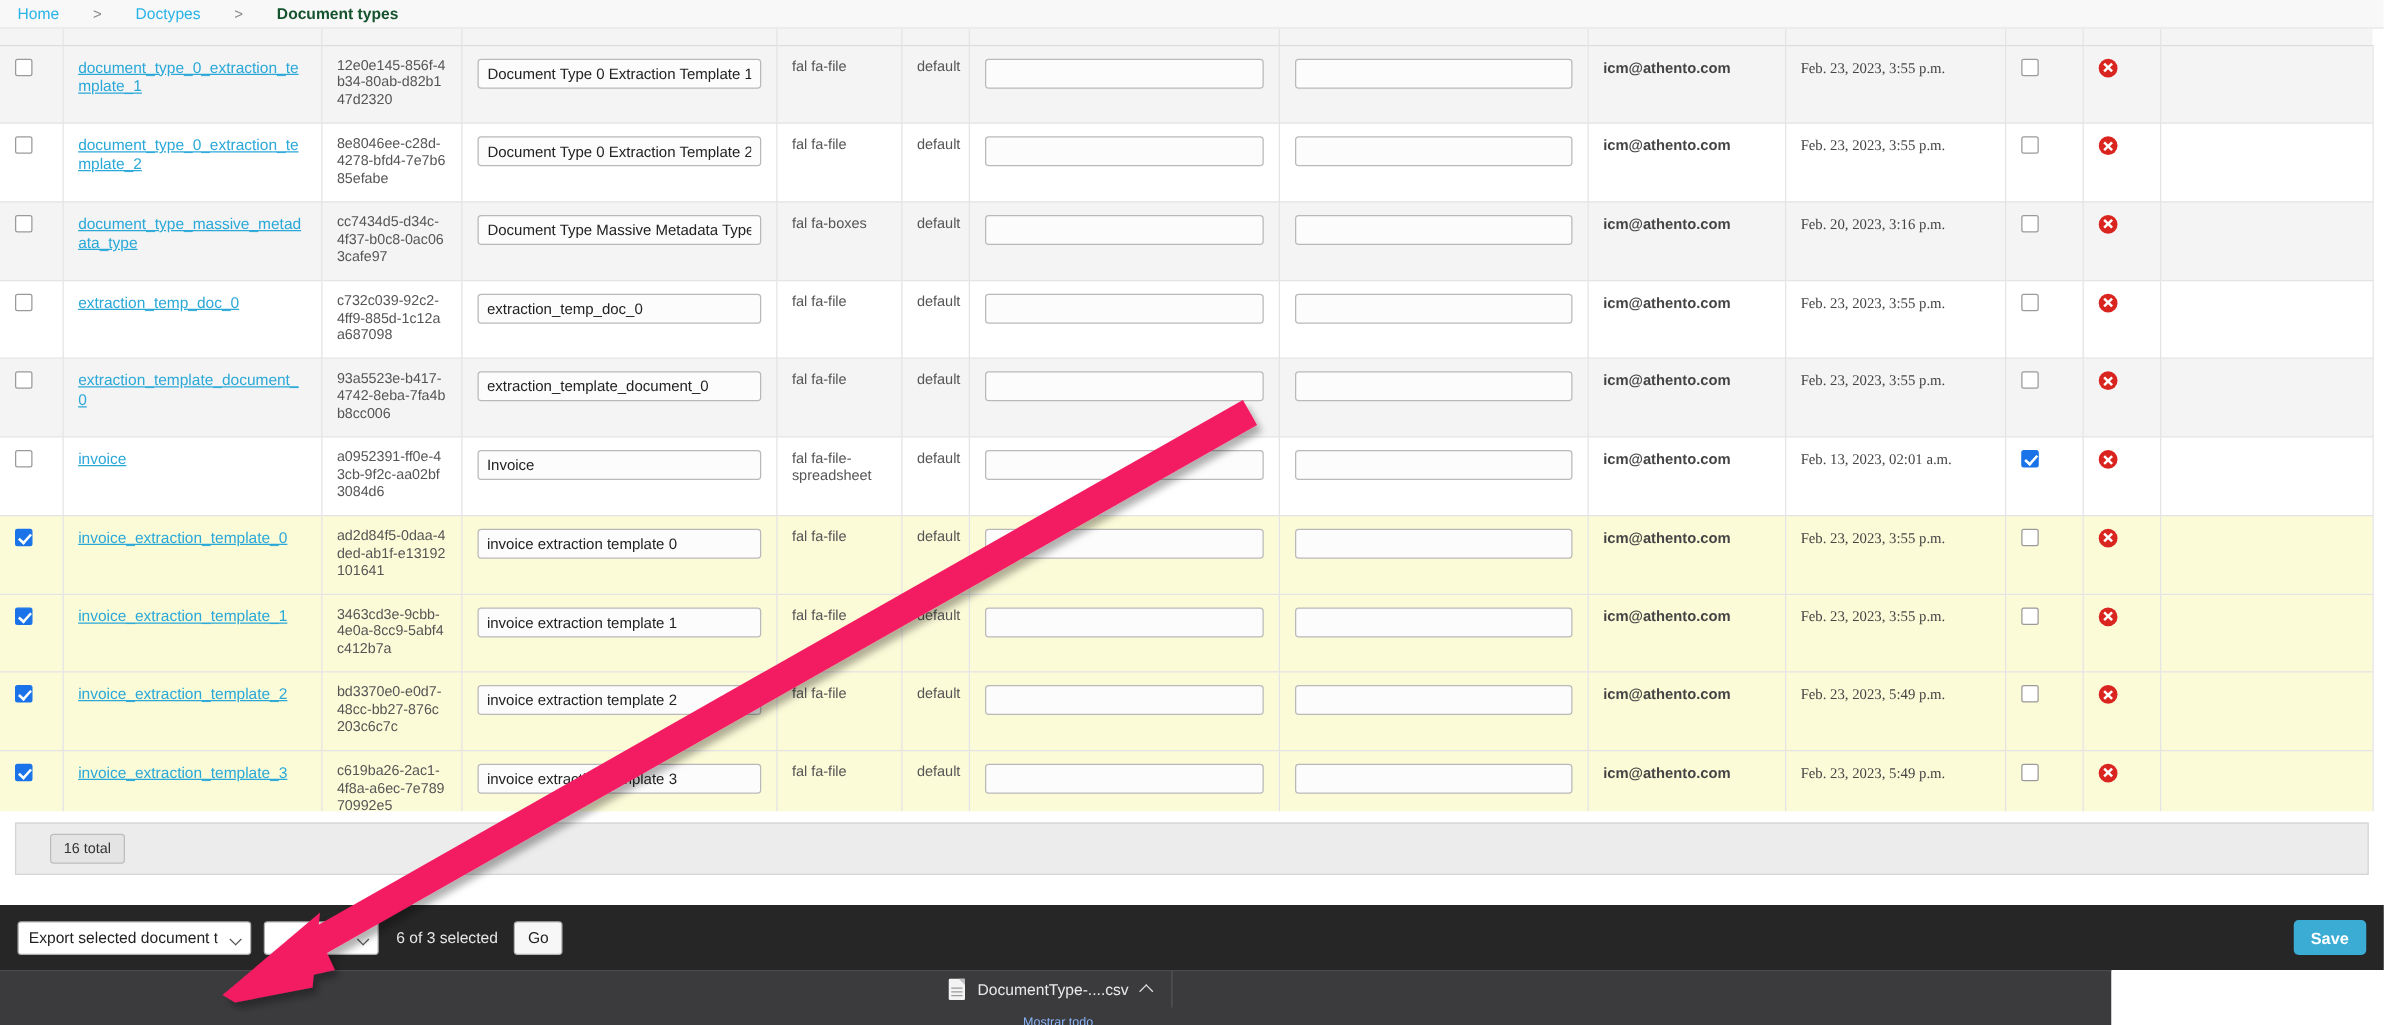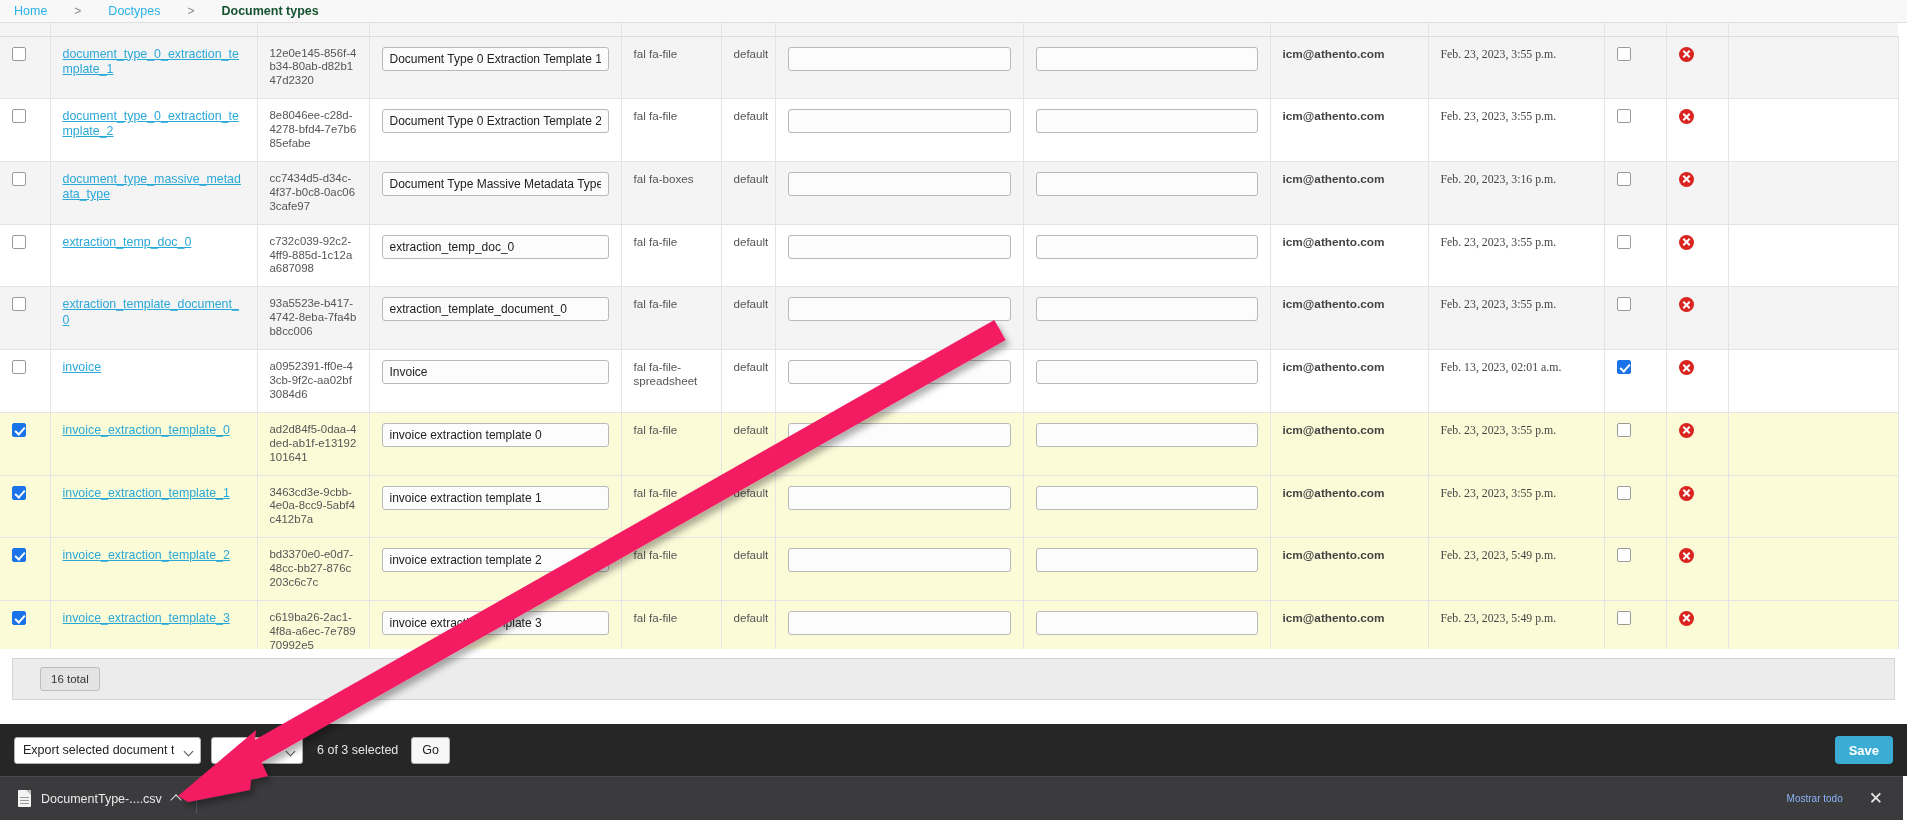--- a/index.html
+++ b/index.html
@@ -221,27 +221,28 @@
     font-weight: bold;
     height: 28px;
     padding: 0 14px;
     cursor: pointer;
   }
 
   
   #shelf {
     position: absolute;
     left: 0; top: 52px;
-    width: 1903px;
+    width: 1689px;
     height: 44px;
     background: #3b3b3e;
     display: flex;
     align-items: center;
     padding: 0 10px 0 14px;
     border-top: 1px solid #4a4a4e;
+    flex-direction: column;
   }
   #dl-item {
     display: flex;
     align-items: center;
     gap: 10px;
     padding: 6px 16px 6px 4px;
     border-right: 1px solid #56565a;
     cursor: pointer;
   }
   #dl-name { color: #eaeaea; font-size: 12.5px; }

